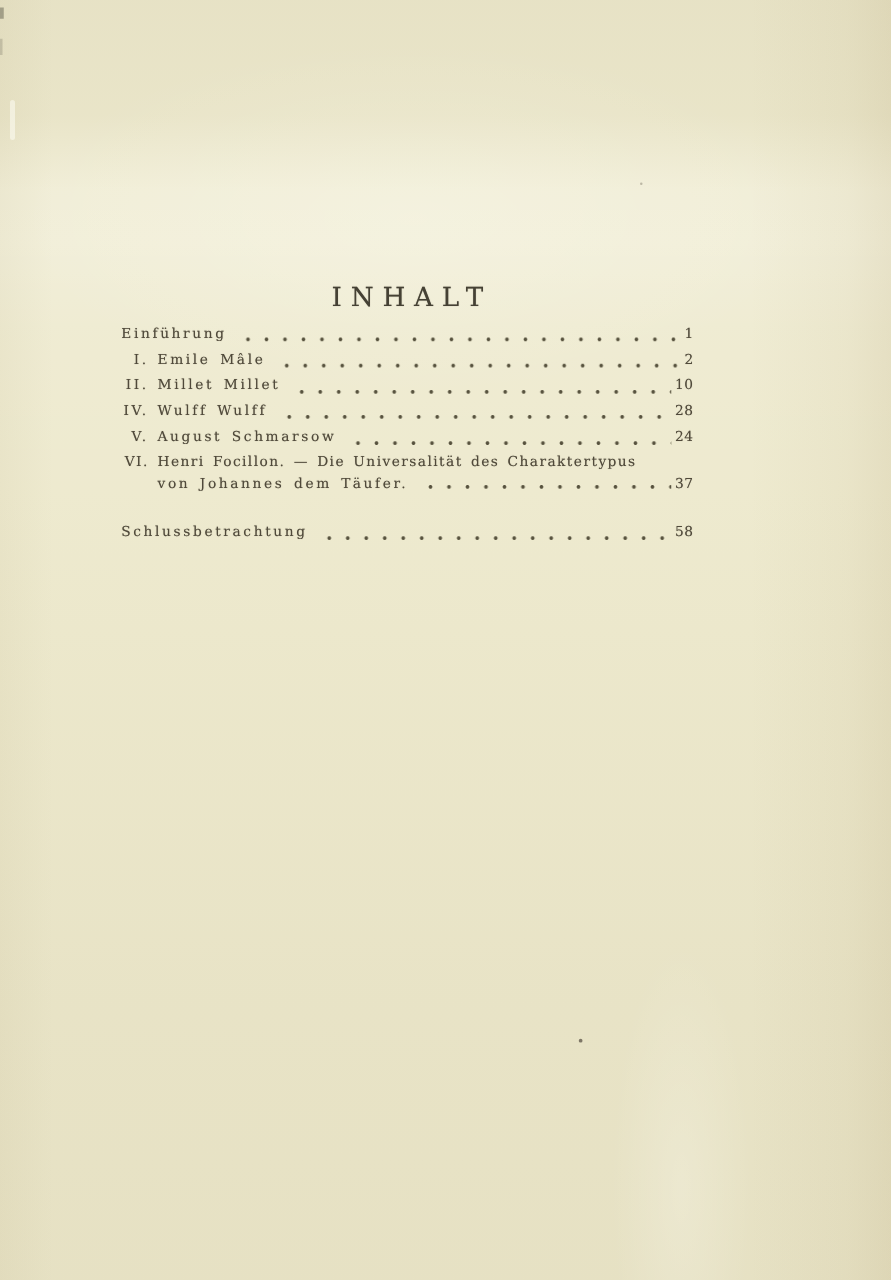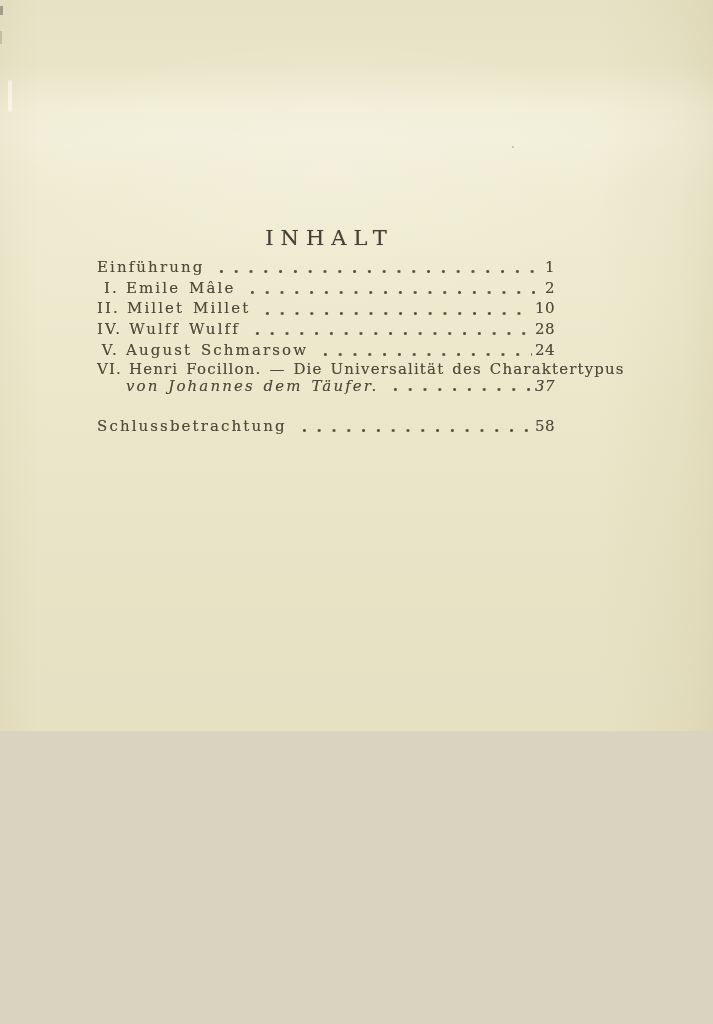--- a/index.html
+++ b/index.html
@@ -3,21 +3,21 @@
 <meta charset="utf-8">
 <style>
   html, body {
     margin: 0;
     padding: 0;
     background: #d8d4c0;
   }
   .scan {
     position: relative;
     width: 713px;
-    height: 731px;
+    height: 1024px;
     overflow: hidden;
     font-family: "DejaVu Serif", "Liberation Serif", serif;
     background-color: #ede9cd;
     background-image:
       
       radial-gradient(ellipse 80px 280px at 545px 950px, rgba(255,255,248,0.22), rgba(255,255,248,0) 70%),
       
       radial-gradient(ellipse 430px 190px at 330px 175px, rgba(255,255,248,0.20), rgba(255,255,248,0) 75%),
       
       linear-gradient(270deg, rgba(150,125,70,0.11) 0%, rgba(150,125,70,0.05) 5%, rgba(150,125,70,0) 16%),
@@ -45,21 +45,21 @@
   .heading {
     text-align: center;
     padding-left: 7px; 
     font-size: 21px;
     letter-spacing: 7px;
     color: #454134;
     text-shadow: 0 0 0.7px rgba(69,65,52,0.55);
   }
   .toc {
     margin-top: 7px;
-    font-size: 15px;
+    font-size: 11px;
     letter-spacing: 2.1px;
     word-spacing: 2px;
     line-height: 20.7px;
     color: rgba(75,69,54,0.95);
     text-shadow: 0 0 0.6px rgba(75,69,54,0.5);
   }
   .row {
     display: flex;
     align-items: baseline;
   }
@@ -89,21 +89,20 @@
     display: flex;
     align-items: flex-start;
     line-height: 17.6px;
     letter-spacing: 1.15px;
   }
   .row-multi .line2 {
     display: flex;
     align-items: center;
     line-height: 17.6px;
     margin-left: 29px;
-    font-style: italic;
   }
   .row-schluss { margin-top: 20px; }
   
   .speck {
     position: absolute;
     border-radius: 50%;
     background: #7d7666;
   }
   .edge-mark {
     position: absolute;

